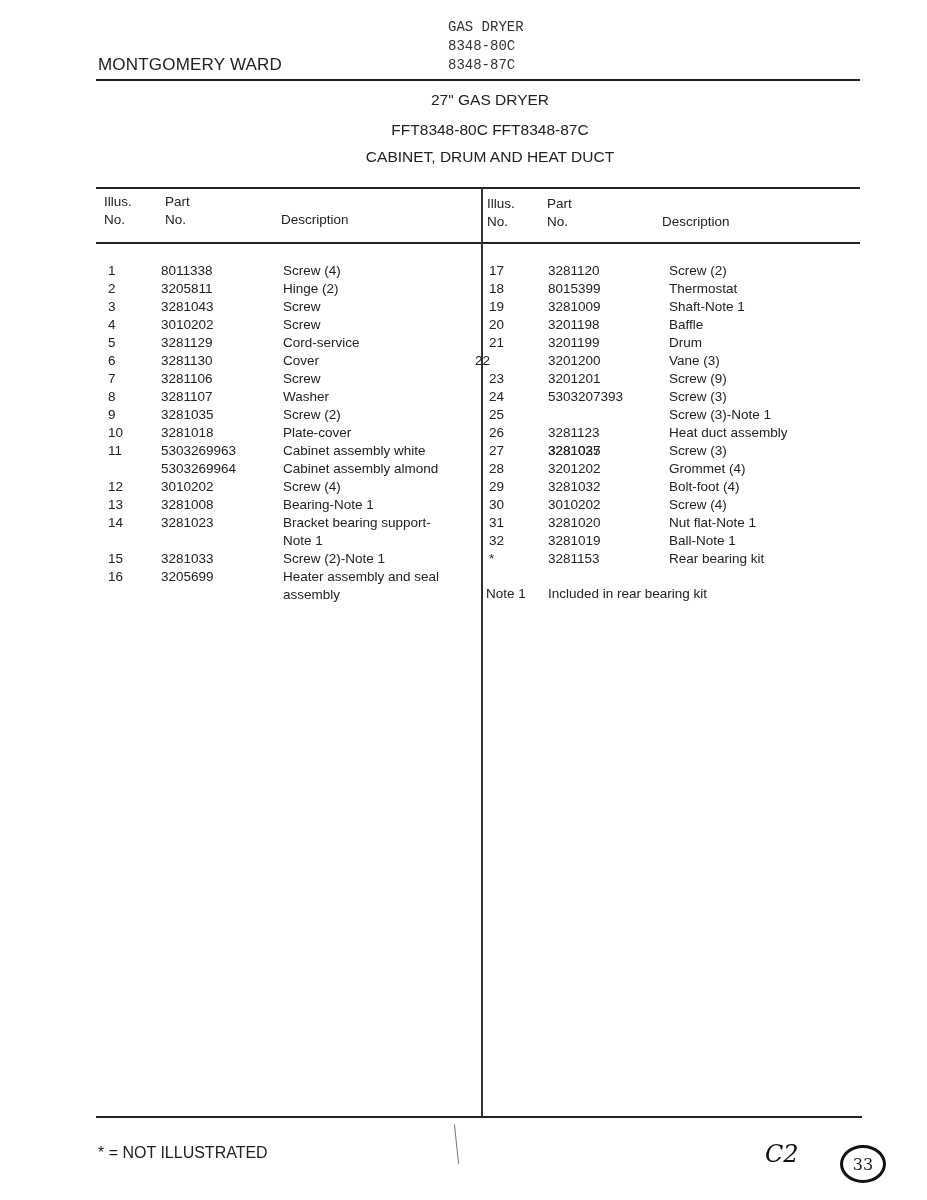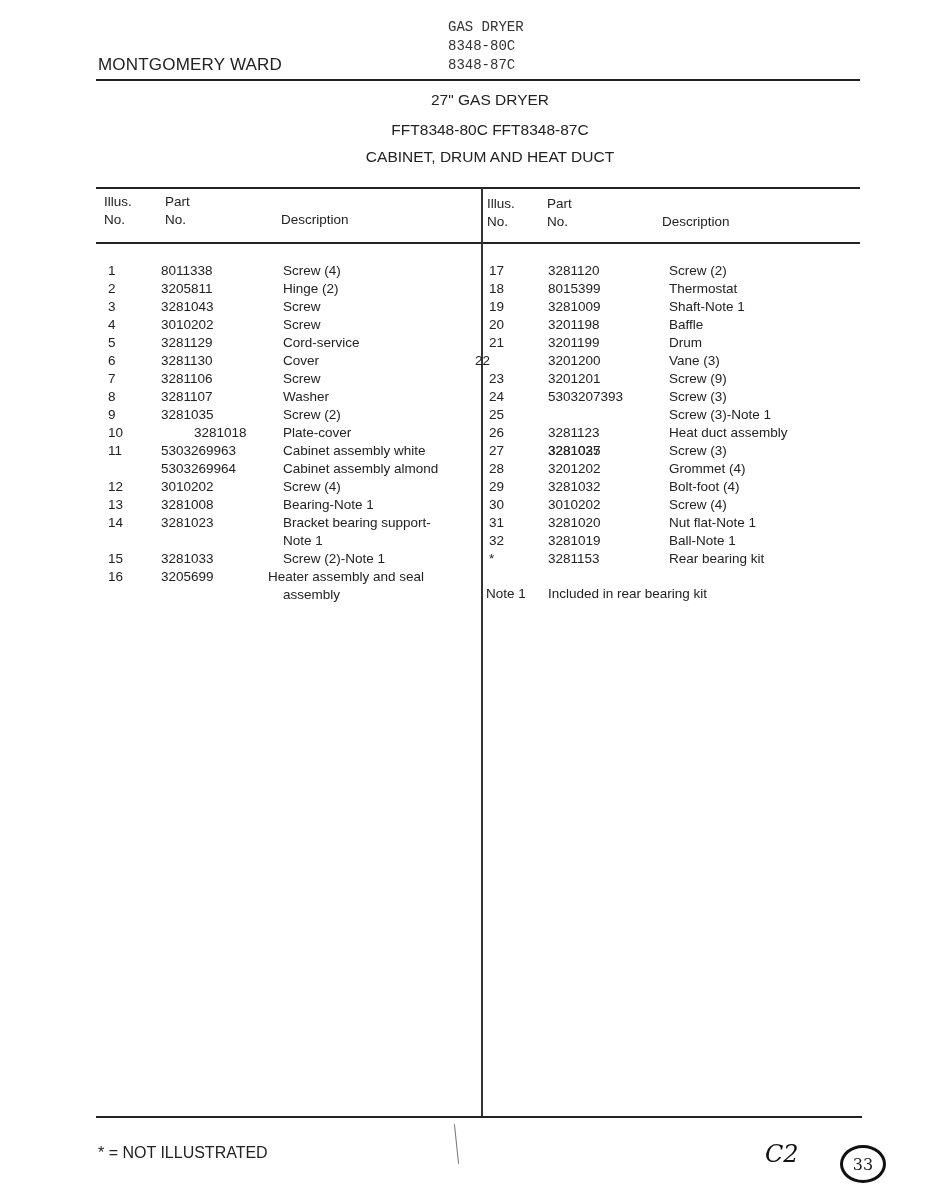--- a/index.html
+++ b/index.html
@@ -103,21 +103,21 @@
       <span style="left: 161px;">3281107</span>
       <span style="left: 283px; text-align: center;">Washer</span>
     </div>
     <div class="row" style="left: 0px; top: 406px;">
       <span style="left: 108px;">9</span>
       <span style="left: 161px;">3281035</span>
       <span style="left: 283px;">Screw (2)</span>
     </div>
     <div class="row" style="left: 0px; top: 424px;">
       <span style="left: 108px;">10</span>
-      <span style="left: 161px; margin-left: 33px;">3281018</span>
+      <span style="left: 161px;">3281018</span>
       <span style="left: 283px;">Plate-cover</span>
     </div>
     <div class="row" style="left: 0px; top: 442px;">
       <span style="left: 108px;">11</span>
       <span style="left: 161px;">5303269963</span>
       <span style="left: 283px;">Cabinet assembly white</span>
     </div>
     <div class="row" style="left: 0px; top: 460px;">
       <span style="left: 108px;"></span>
       <span style="left: 161px;">5303269964</span>
@@ -144,21 +144,21 @@
       <span style="left: 283px;">Note 1</span>
     </div>
     <div class="row" style="left: 0px; top: 550px;">
       <span style="left: 108px;">15</span>
       <span style="left: 161px;">3281033</span>
       <span style="left: 283px;">Screw (2)-Note 1</span>
     </div>
     <div class="row" style="left: 0px; top: 568px;">
       <span style="left: 108px;">16</span>
       <span style="left: 161px;">3205699</span>
-      <span style="left: 268px;">Heater assembly and seal</span>
+      <span style="left: 283px;">Heater assembly and seal</span>
     </div>
     <div class="row" style="left: 0px; top: 586px;">
       <span style="left: 108px;"></span>
       <span style="left: 161px;"></span>
       <span style="left: 283px;">assembly</span>
     </div>
   </div>
 <div id="right-rows">
     <div class="row" style="left: 0px; top: 262px;">
       <span style="left: 489px;">17</span>

